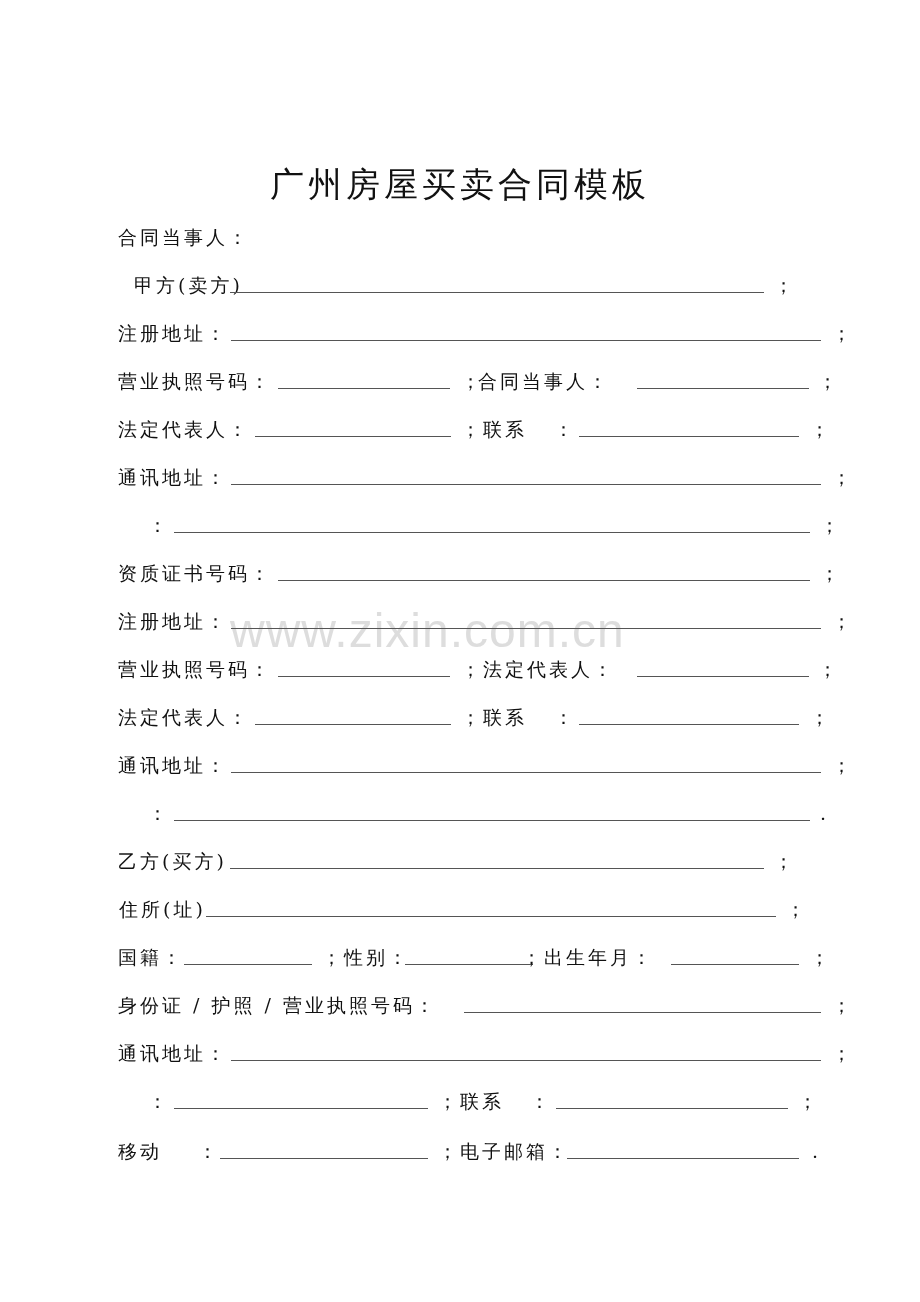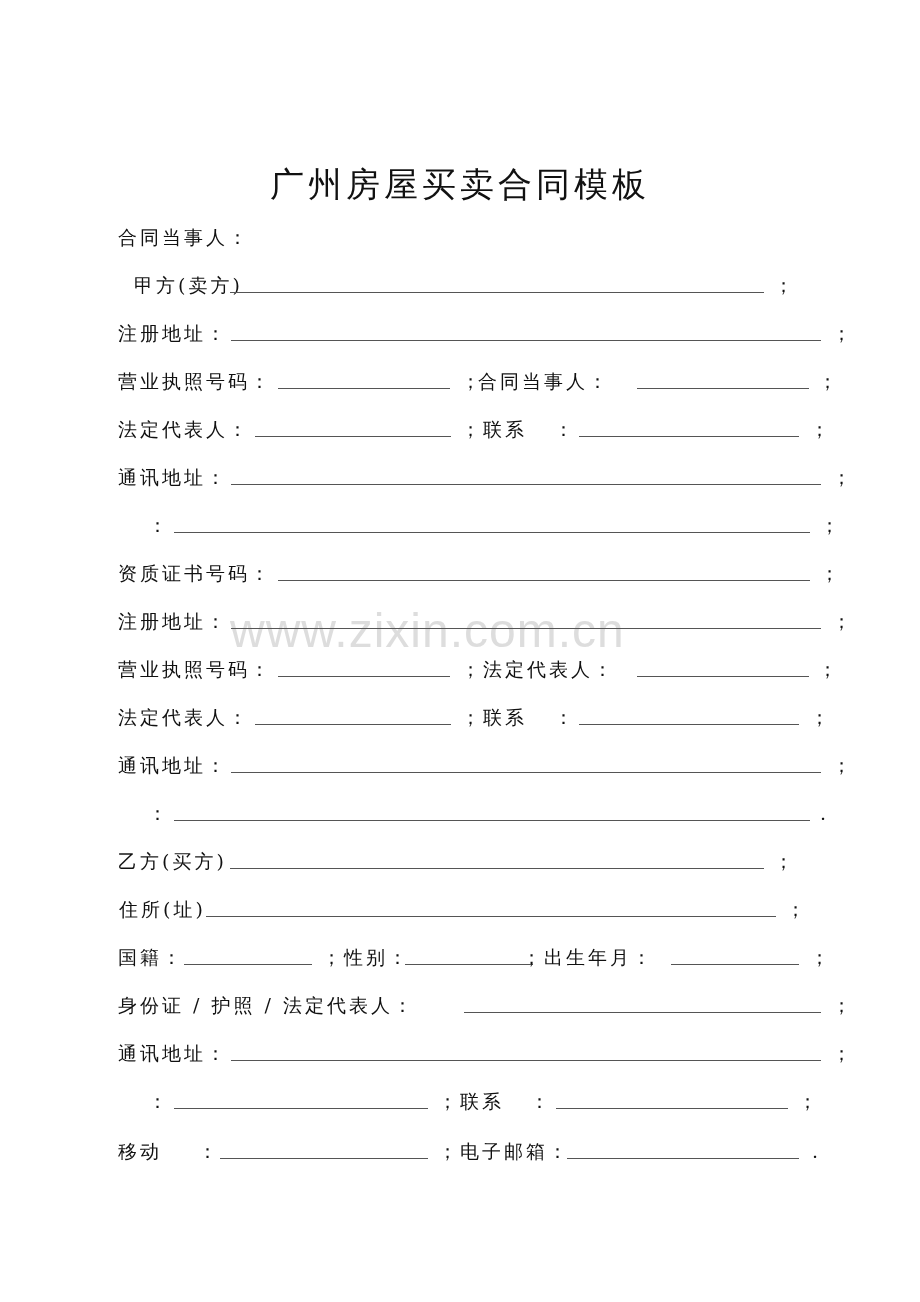--- a/index.html
+++ b/index.html
@@ -123,21 +123,21 @@
   <span class="seg" style="left:0">国籍：</span>
   <span class="blank" style="left:66px;width:128px"></span>
   <span class="seg" style="left:204px">；性别：</span>
   <span class="blank" style="left:287px;width:128px"></span>
   <span class="seg" style="left:404px">；出生年月：</span>
   <span class="blank" style="left:553px;width:128px"></span>
   <span class="seg" style="left:692px">；</span>
 </div>
 
 <div class="line" style="top:990px">
-  <span class="seg" style="left:0">身份证 / 护照 / 法定代表人：</span>
+  <span class="seg" style="left:0">身份证 / 护照 / 营业执照号码：</span>
   <span class="blank" style="left:346px;width:357px"></span>
   <span class="seg" style="left:714px">；</span>
 </div>
 
 <div class="line" style="top:1038px">
   <span class="seg" style="left:0">通讯地址：</span>
   <span class="blank" style="left:113px;width:590px"></span>
   <span class="seg" style="left:714px">；</span>
 </div>
 

